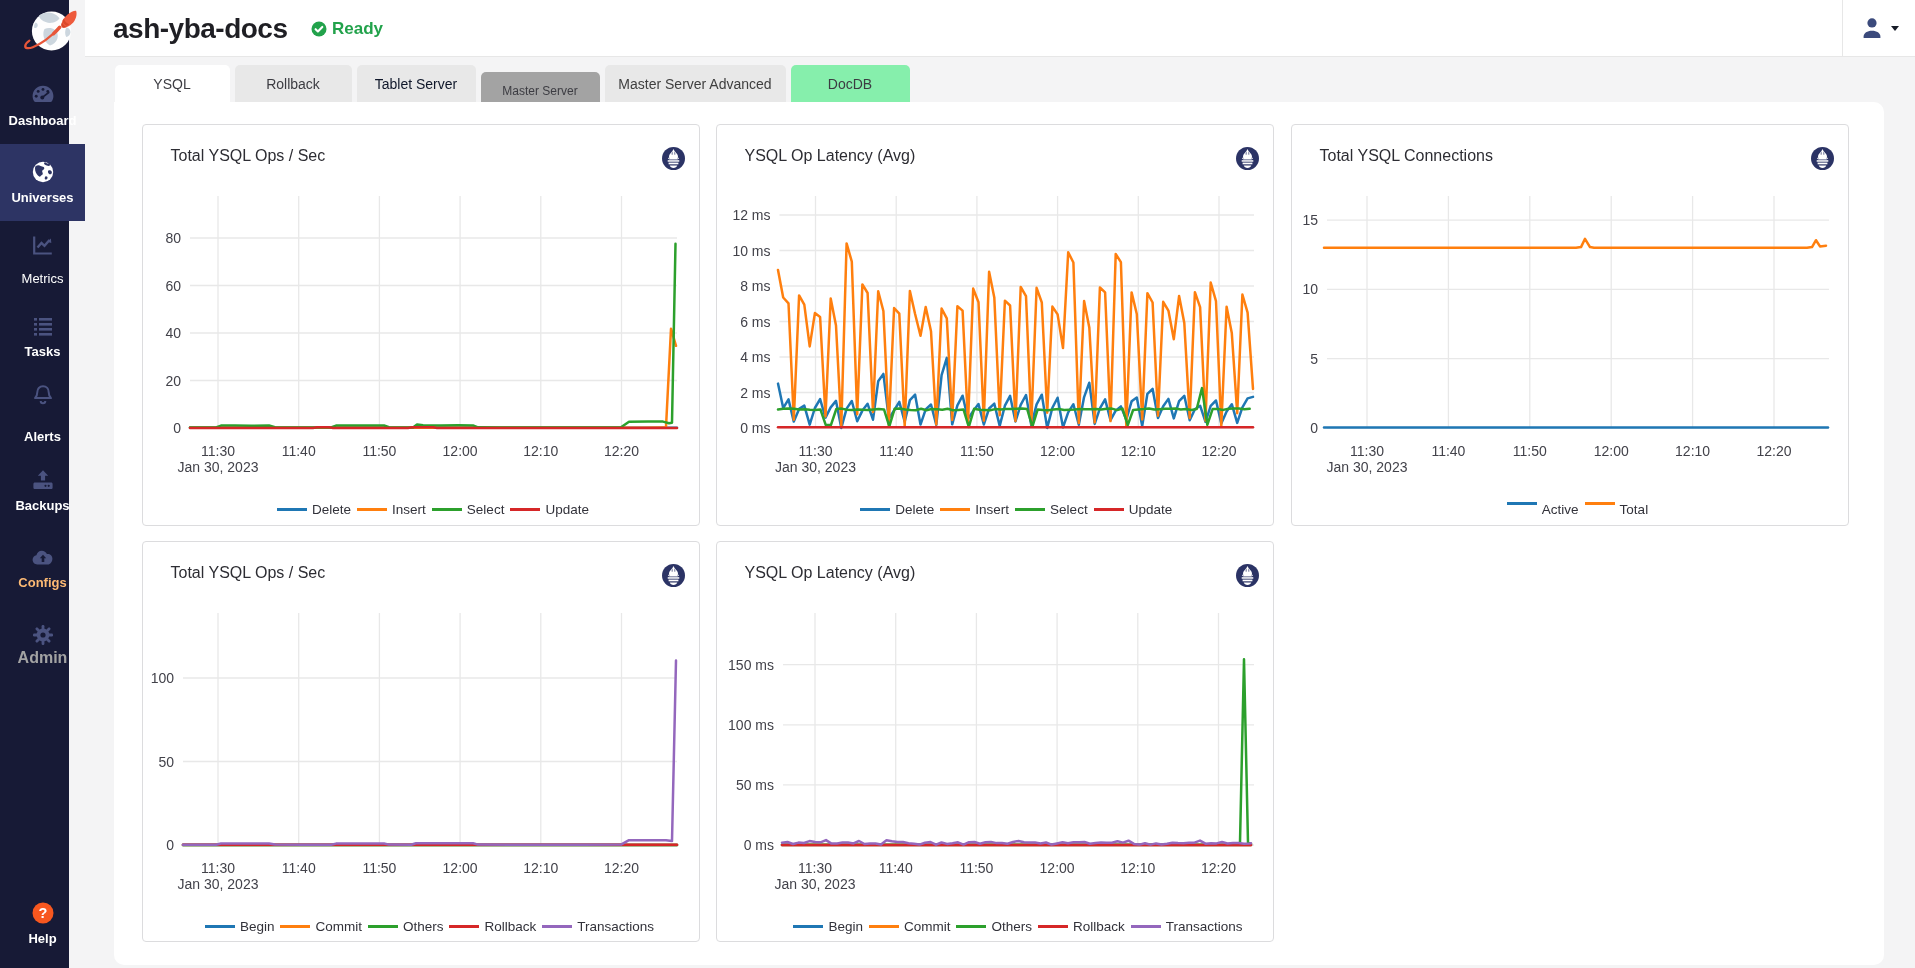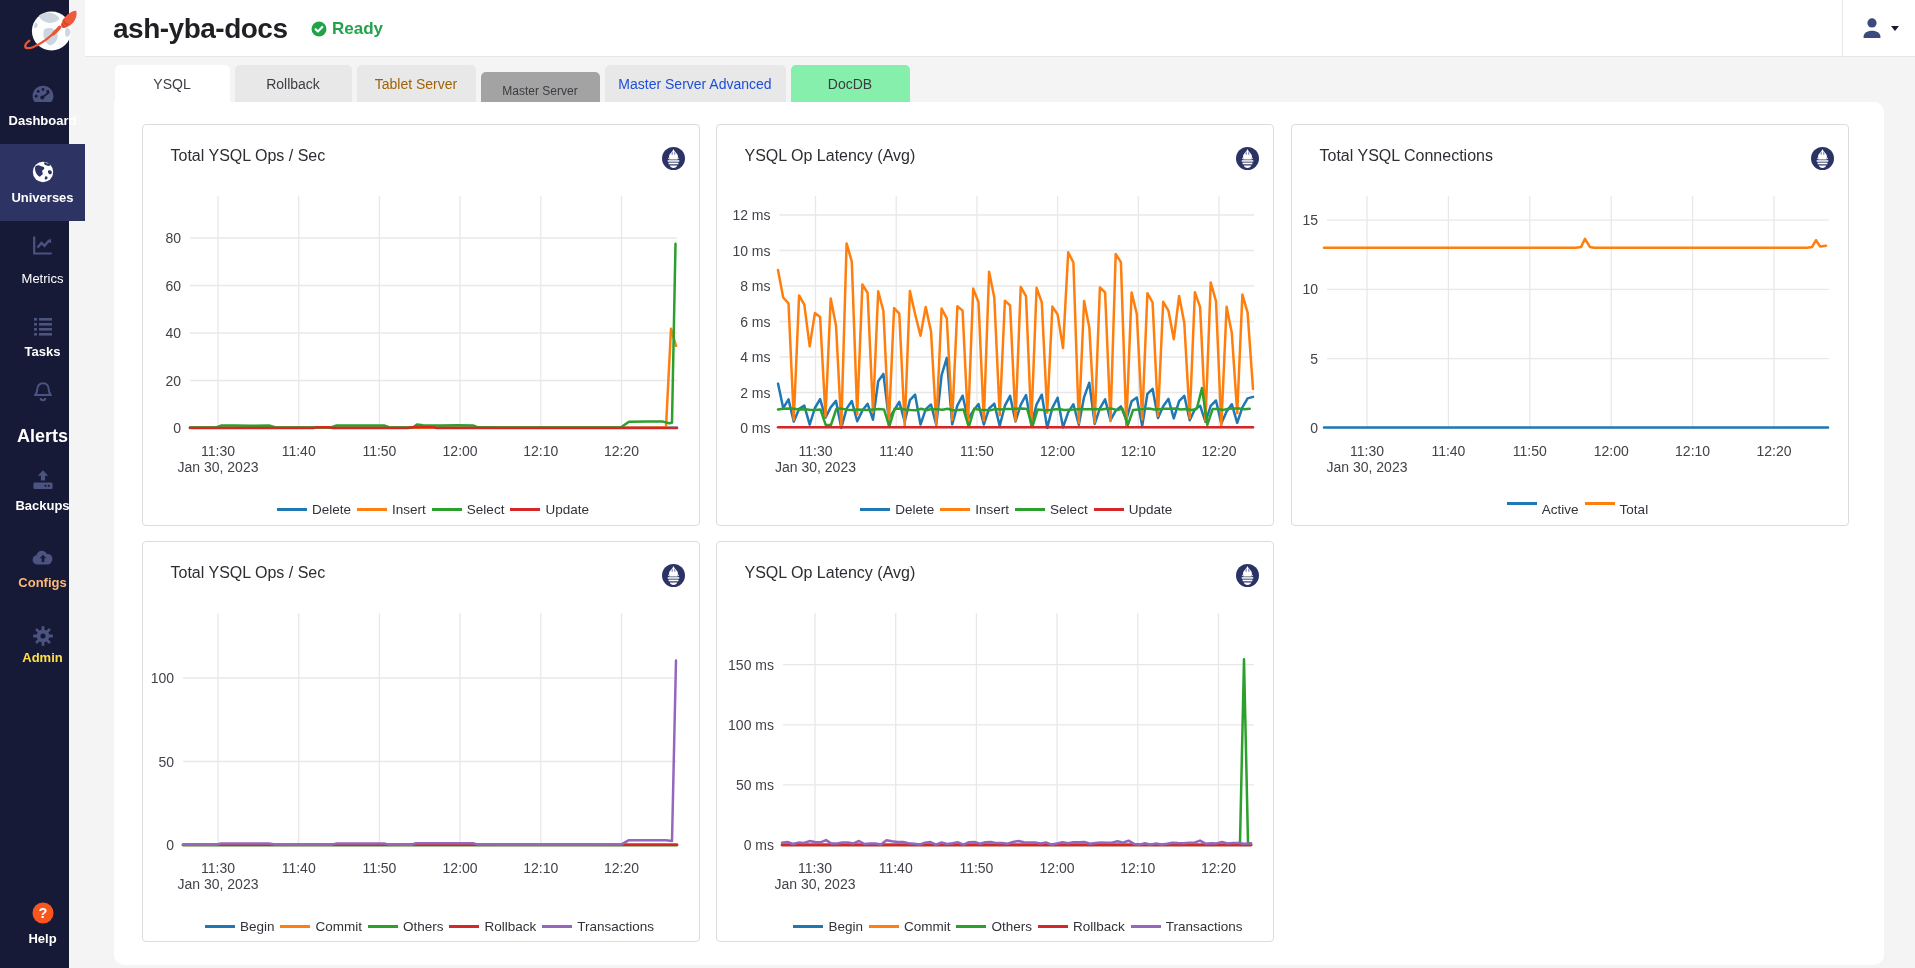--- a/index.html
+++ b/index.html
@@ -74,21 +74,21 @@
           <rect x="3" y="19" width="3" height="2.6" fill="#4b5380"></rect>
           <rect x="8" y="19" width="13" height="2.6" fill="#4b5380"></rect>
         </svg></div>
       <div style="margin-top:4px;font-size:13px;font-weight:600;color:#fff">Tasks</div>
     </div>
     <div style="position:absolute;top:375px;left:0;width:85px;height:77px;display:flex;flex-direction:column;align-items:center;justify-content:center">
       <div style="height:26px"><svg width="24" height="24" viewBox="0 0 24 24">
 <path fill="none" stroke="#4b5380" stroke-width="2" stroke-linejoin="round" d="M12 3.3 c3.5 0 5.7 2.7 5.7 5.9 0 3.7 1.5 5.1 2.3 5.9 H4 c0.8-0.8 2.3-2.2 2.3-5.9 0-3.2 2.2-5.9 5.7-5.9z"></path>
 <path fill="none" stroke="#4b5380" stroke-width="2" d="M9.7 17.9 c0 1.3 1 2.3 2.3 2.3 s2.3-1 2.3-2.3"></path>
 </svg></div>
-      <div style="margin-top:20px;font-size:18px;font-weight:600;color:#fff">Alerts</div>
+      <div style="margin-top:20px;font-size:13px;font-weight:600;color:#fff">Alerts</div>
     </div>
     <div style="position:absolute;top:452px;left:0;width:85px;height:77px;display:flex;flex-direction:column;align-items:center;justify-content:center">
       <div style="height:26px"><svg width="24" height="24" viewBox="0 0 24 24">
 <path fill="#4b5380" d="M12 2.2 l5.2 5.5 h-3.1 v4.8 h-4.2 V7.7 H6.8z"></path>
 <path fill="#4b5380" d="M4 14.5 h16 c1 0 1.6 0.7 1.6 1.6 v3.4 c0 0.9-0.6 1.6-1.6 1.6 H4 c-1 0-1.6-0.7-1.6-1.6 v-3.4 c0-0.9 0.6-1.6 1.6-1.6z"></path>
 <circle cx="17.7" cy="17.8" r="1.1" fill="#171a36"></circle>
 <circle cx="14.5" cy="17.8" r="1.1" fill="#171a36"></circle>
 </svg></div>
       <div style="margin-top:4px;font-size:13px;font-weight:600;color:#fff">Backups</div>
     </div>
@@ -101,36 +101,36 @@
     </div>
     <div style="position:absolute;top:606px;left:0;width:85px;height:77px;display:flex;flex-direction:column;align-items:center;justify-content:center">
       <div style="height:26px"><svg width="24" height="24" viewBox="0 0 24 24">
           <rect x="10.6" y="2" width="2.8" height="20" rx="1.2" fill="#4b5380" transform="rotate(0 12 12)"></rect>
           <rect x="10.6" y="2" width="2.8" height="20" rx="1.2" fill="#4b5380" transform="rotate(45 12 12)"></rect>
           <rect x="10.6" y="2" width="2.8" height="20" rx="1.2" fill="#4b5380" transform="rotate(90 12 12)"></rect>
           <rect x="10.6" y="2" width="2.8" height="20" rx="1.2" fill="#4b5380" transform="rotate(135 12 12)"></rect>
 <circle cx="12" cy="12" r="6.4" fill="#4b5380"></circle>
 <circle cx="12" cy="12" r="2.6" fill="#171a36"></circle>
 </svg></div>
-      <div style="margin-top:0;font-size:13px;font-weight:600;color:#fde047">Admin</div>
+      <div style="margin-top:0;font-size:16px;font-weight:600;color:#a3a3a3">Admin</div>
     </div>
   <div style="position:absolute;top:885px;left:0;width:85px;height:77px;display:flex;flex-direction:column;align-items:center;justify-content:center">
       <div style="height:26px"><svg width="24" height="24" viewBox="0 0 24 24">
 <circle cx="12" cy="12" r="10.5" fill="#f7571f"></circle>
 <text x="12" y="17.2" font-size="14.5" font-weight="bold" fill="#fff" text-anchor="middle" font-family="Liberation Sans, sans-serif">?</text>
 </svg></div>
       <div style="margin-top:4px;font-size:13px;font-weight:600;color:#fff">Help</div>
     </div>
 </div>
 
 <div style="position:absolute;left:114.5px;top:65px;width:115px;height:37px;background:#fff;border-radius:5px 5px 0 0;display:flex;align-items:center;justify-content:center;font-size:14px;color:#3c3c42">YSQL</div>
 <div style="position:absolute;left:234.5px;top:65px;width:117px;height:37px;background:#e8e8e8;border-radius:5px 5px 0 0;display:flex;align-items:center;justify-content:center;font-size:14px;color:#3c3c42">Rollback</div>
-<div style="position:absolute;left:356.5px;top:65px;width:119px;height:37px;background:#e8e8e8;border-radius:5px 5px 0 0;display:flex;align-items:center;justify-content:center;font-size:14px;color:#a16207">Tablet Server</div>
+<div style="position:absolute;left:356.5px;top:65px;width:119px;height:37px;background:#e8e8e8;border-radius:5px 5px 0 0;display:flex;align-items:center;justify-content:center;font-size:14px;color:#0f172a">Tablet Server</div>
 <div style="position:absolute;left:480.5px;top:72px;width:119px;height:37px;background:#a3a3a3;border-radius:5px 5px 0 0;display:flex;align-items:center;justify-content:center;font-size:12px;color:#3c3c42">Master Server</div>
-<div style="position:absolute;left:604.5px;top:65px;width:181px;height:37px;background:#e8e8e8;border-radius:5px 5px 0 0;display:flex;align-items:center;justify-content:center;font-size:14px;color:#1d4ed8">Master Server Advanced</div>
+<div style="position:absolute;left:604.5px;top:65px;width:181px;height:37px;background:#e8e8e8;border-radius:5px 5px 0 0;display:flex;align-items:center;justify-content:center;font-size:14px;color:#404040">Master Server Advanced</div>
 <div style="position:absolute;left:790.5px;top:65px;width:119px;height:37px;background:#86efac;border-radius:5px 5px 0 0;display:flex;align-items:center;justify-content:center;font-size:14px;color:#3c3c42">DocDB</div>
 
 <div style="position:absolute;left:114px;top:102px;width:1770px;height:863px;background:#fff;border-radius:10px"></div>
 <div style="position:absolute;left:114px;top:102px;width:116px;height:12px;background:#fff"></div>
 <div style="position:absolute;left:141.5px;top:123.5px;width:558.5px;height:402px;background:#fff;border:1px solid #dcdcde;border-radius:4px;box-sizing:border-box">
     <div style="position:absolute;left:28px;top:22px;font-size:16px;color:#2d2d33">Total YSQL Ops / Sec</div>
     <svg width="23" height="23" viewBox="0 0 23 23" style="position:absolute;top:22px;right:14px">
 <circle cx="11.5" cy="11.5" r="11.5" fill="#2b3365"></circle>
 <path fill="#fff" d="M11.5 1.9 C11.95 3.0 12.45 3.8 13.2 4.8 C14.5 6.4 16.0 7.8 16.0 9.7 C16.0 10.6 15.5 11.4 14.8 11.9 C15.6 11.8 16.4 11.3 17.0 10.6 C17.2 11.6 16.4 12.5 15.2 12.6 L7.8 12.6 C6.6 12.5 5.8 11.6 6.0 10.6 C6.6 11.3 7.4 11.8 8.2 11.9 C7.5 11.4 7.0 10.6 7.0 9.7 C7.0 7.8 8.5 6.4 9.8 4.8 C10.55 3.8 11.05 3.0 11.5 1.9 Z"></path>
 <path fill="#2b3365" d="M10.75 4.3 C10.35 5.3 10.3 6.4 10.6 7.6 L9.8 7.75 C9.55 6.4 9.95 5.1 10.75 4.3 Z"></path>

